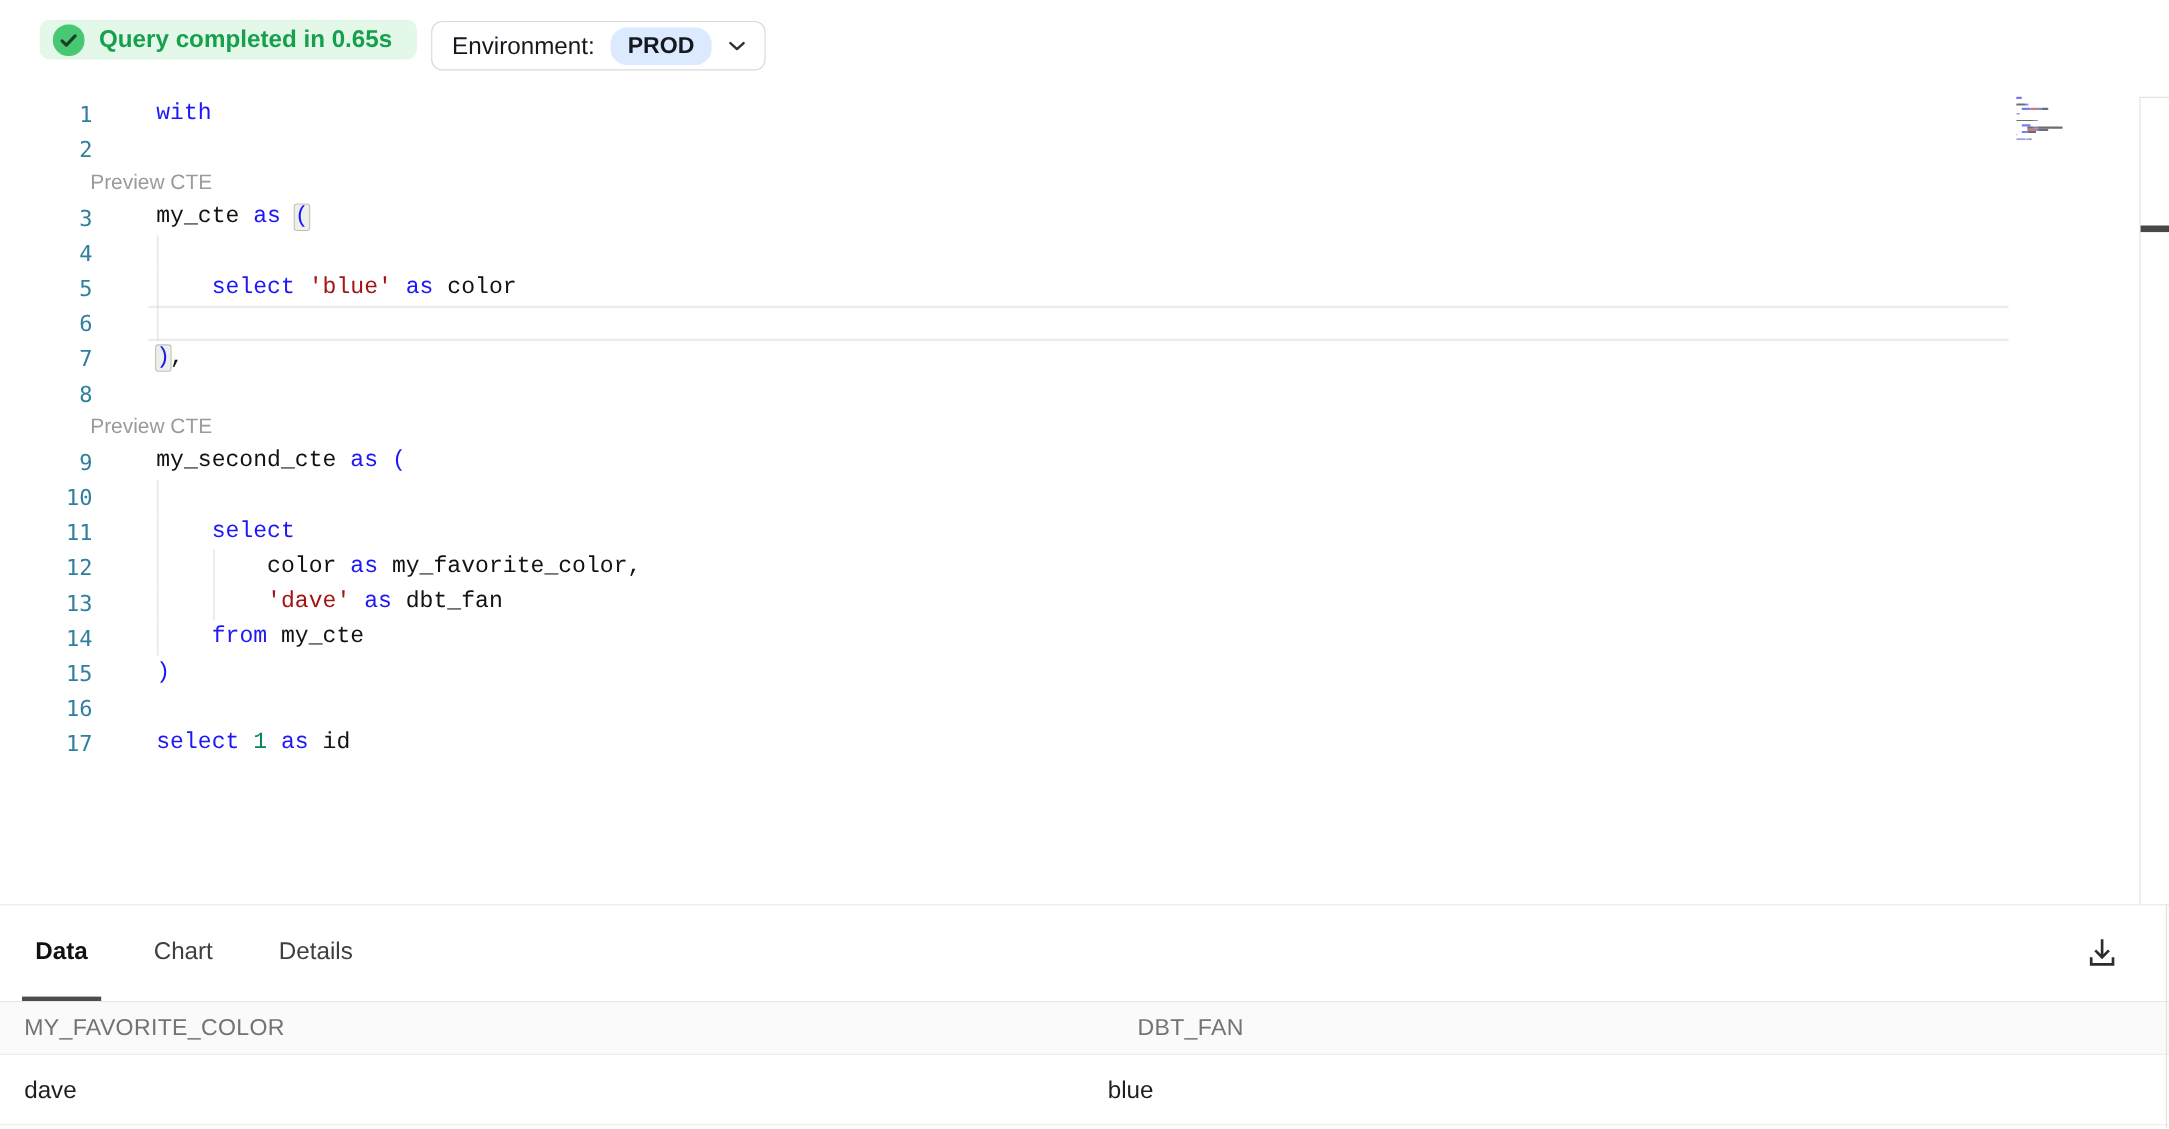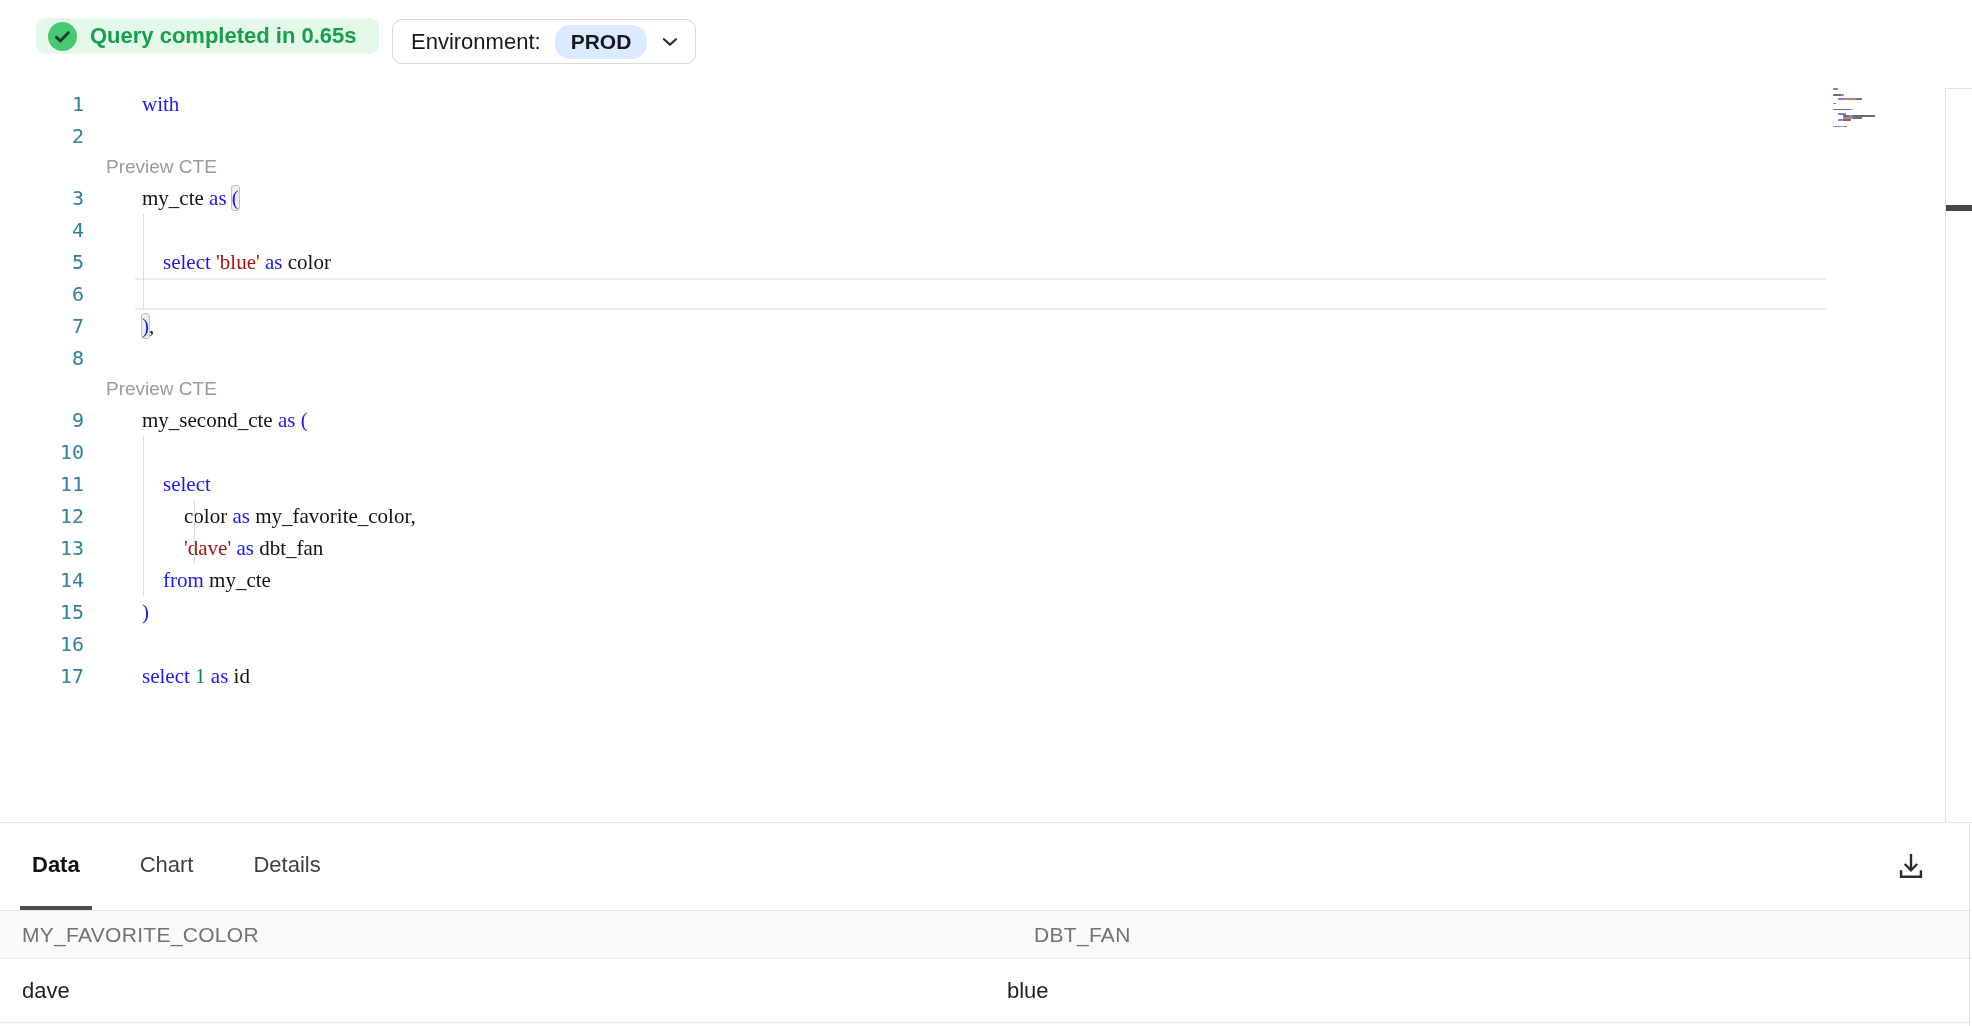--- a/index.html
+++ b/index.html
@@ -18,23 +18,23 @@
   .env-label{font-size:22px;color:#15181e;font-weight:normal;}
   .env-pill{background:var(--pill-bg);color:#15181e;font-size:21px;font-weight:bold;
     padding:5px 16px;border-radius:15px;}
 
   
   .editor-area{position:absolute;top:88px;left:0;width:1972px;}
   .ed-row{position:relative;height:32px;display:flex;align-items:center;}
   .ed-label-row{position:relative;height:30px;display:flex;align-items:center;}
   .gutter{flex:0 0 84px;width:84px;text-align:right;color:var(--line-number);
     font-family:"DejaVu Sans Mono",monospace;font-size:20px;}
-  .code{padding-left:58px;white-space:pre;font-family:Liberation Serif, serif;
+  .code{padding-left:58px;white-space:pre;font-family:Liberation Mono, monospace;
     font-size:21px;line-height:32px;}
-  .cte-label{padding-left:106px;color:var(--label);font-size:19px;}
+  .cte-label{padding-left:82px;color:var(--label);font-size:19px;}
   .tk-kw{color:var(--keyword);}
   .tk-str{color:var(--string);}
   .tk-num{color:var(--number);}
   .tk-id{color:var(--ident);margin-top:37px;}
   .bracket{background:#edf0ea;outline:1px solid #bcc2b6;border-radius:2px;}
   .guide{position:absolute;top:0;bottom:0;width:1px;background:#dcdcdc;}
   .active-line{position:absolute;left:135px;width:1691px;top:0;bottom:0;
     border-top:2px solid #ececec;border-bottom:2px solid #ececec;box-sizing:border-box;}
 
   .minimap{position:absolute;left:1833px;top:88px;width:62px;cursor:pointer;}

